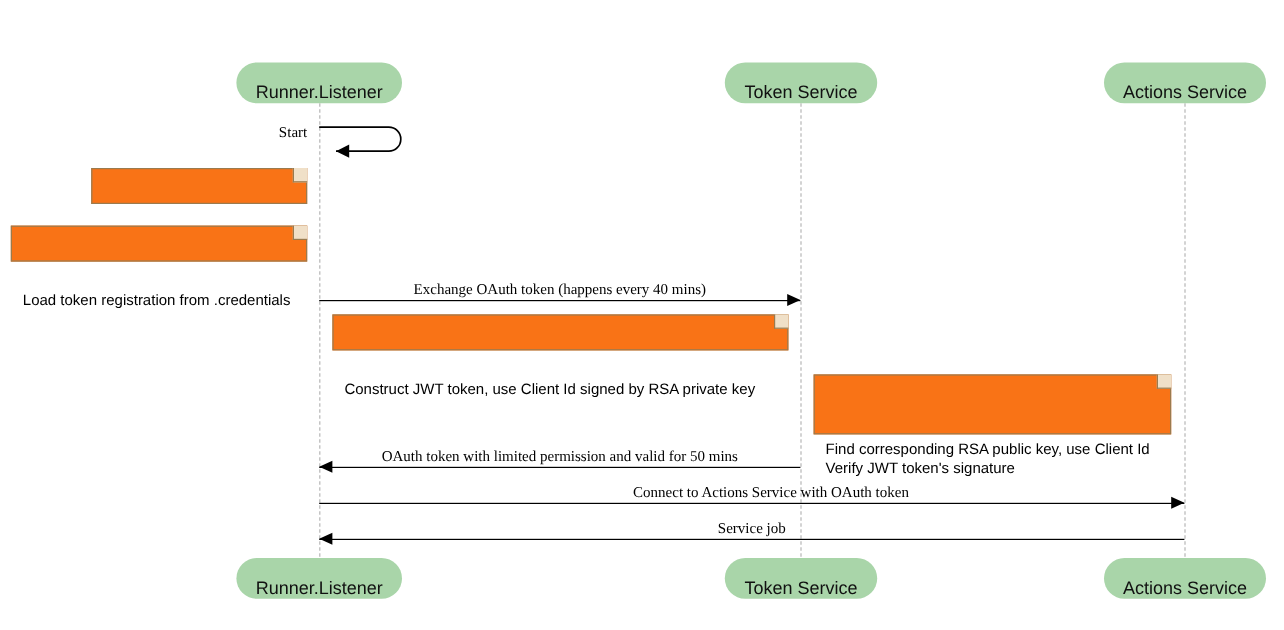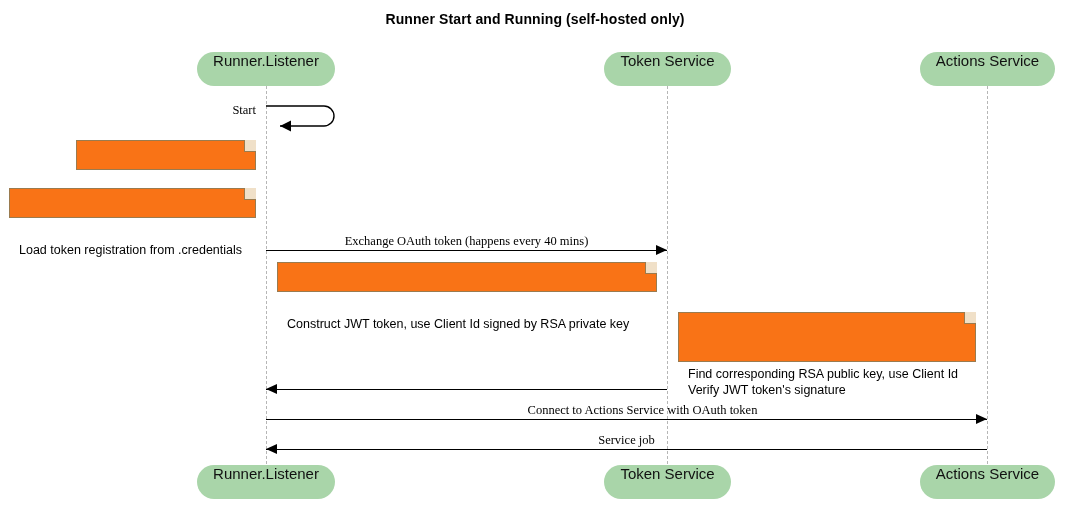--- a/index.html
+++ b/index.html
@@ -29,21 +29,21 @@
     color: #000000;
     letter-spacing: 0.1px;
   }
   
   .participant {
     position: absolute;
     height: 34px;
     border-radius: 17px;
     background: #a9d5a9;
     display: flex;
-    align-items: flex-start;
+    align-items: flex-end;
     justify-content: center;
     box-sizing: border-box;
   }
   .participant-label {
     font-size: 15px;
     color: #111111;
     white-space: nowrap;
   }
   
   .lifeline {
@@ -107,21 +107,20 @@
   .self-msg-svg {
     position: absolute;
     overflow: visible;
   }
 </style>
 </head>
 <body>
 
 <div id="diagram-root">
 
-  <div class="diagram-title">Runner Start and Running (self-hosted only)</div>
 
   <div class="lifeline" style="left:266px; top:86px; height:378px;"></div>
   <div class="lifeline" style="left:667px; top:86px; height:378px;"></div>
   <div class="lifeline" style="left:987px; top:86px; height:378px;"></div>
 
   <div class="participant" style="left:197px; top:52px; width:138px;">
     <span class="participant-label">Runner.Listener</span>
   </div>
   <div class="participant" style="left:604px; top:52px; width:127px;">
     <span class="participant-label">Token Service</span>
@@ -154,20 +153,21 @@
     <span class="fold"></span>
     <span class="note-text">Construct JWT token, use Client Id signed by RSA private key</span>
   </div>
 
   <div class="note" style="left:678px; top:312px; width:298px; height:50px;">
     <span class="fold"></span>
     <span class="note-text">Find corresponding RSA public key, use Client Id
 Verify JWT token's signature</span>
   </div>
 
+  <div class="msg-label" style="left:266px; top:373px; width:401px;">OAuth token with limited permission and valid for 50 mins</div>
   <div class="msg-line" style="left:266px; top:389px; width:401px;"></div>
   <div class="arrow-head left" style="left:266px; top:383.5px;"></div>
 
   <div class="msg-label" style="left:282px; top:403px; width:721px;">Connect to Actions Service with OAuth token</div>
   <div class="msg-line" style="left:266px; top:419px; width:721px;"></div>
   <div class="arrow-head right" style="left:976px; top:413.5px;"></div>
 
   <div class="msg-label" style="left:266px; top:433px; width:721px;">Service job</div>
   <div class="msg-line" style="left:266px; top:449px; width:721px;"></div>
   <div class="arrow-head left" style="left:266px; top:443.5px;"></div>

